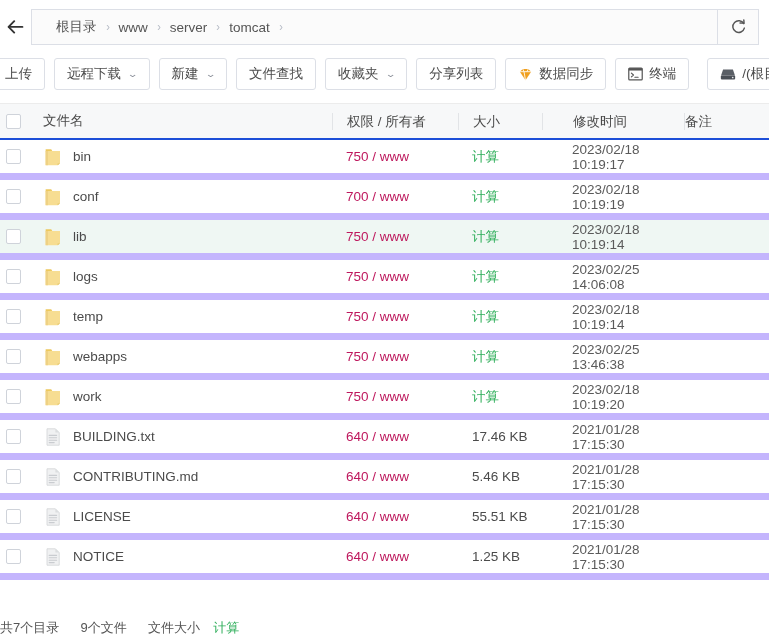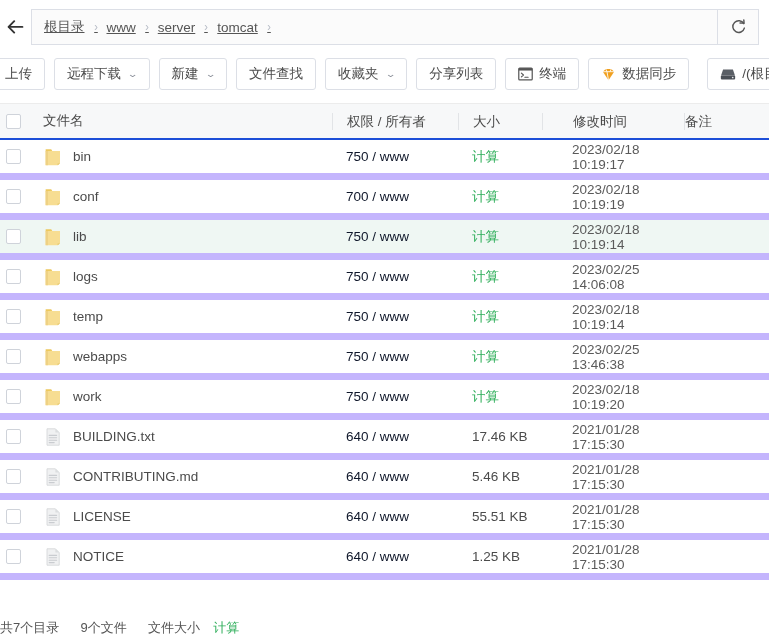--- a/index.html
+++ b/index.html
@@ -27,25 +27,24 @@
     cursor: pointer;
     background: #fff;
   }
   .crumbs {
     flex: 1;
     border: 1px solid #dcdfe6;
     border-right: none;
     background: #fbfbfb;
     display: flex;
     align-items: center;
-    padding-left: 12px;
+    padding-left: 24px;
     height: 36px;
     font-size: 13.5px;
     color: #555;
-    text-decoration: underline;
   }
   .crumb { color: #555; cursor: pointer; white-space: nowrap; }
   .crumb-sep {
     color: #b6bcc6;
     margin: 0 9px;
     font-size: 12px;
     transform: scaleX(.9);
   }
   .refresh-btn {
     width: 42px;
@@ -107,21 +106,21 @@
     display: flex;
     align-items: center;
     border-bottom: 7px solid #c4b5fd;
     font-size: 13.5px;
     color: #4b4b4b;
   }
   .row.hl { background: #eff7f3; }
 
   .c-check { width: 38px; display:flex; align-items:center; justify-content:flex-start; padding-left: 6px; }
   .c-name  { width: 294px; display:flex; align-items:center; gap:10px; padding-left: 5px; overflow:hidden; }
-  .c-perm  { width: 126px; padding-left: 14px; color:#0f172a; }
+  .c-perm  { width: 126px; padding-left: 14px; color:#be185d; }
   .c-size  { width: 84px;  padding-left: 14px; }
   .c-time  { width: 142px; padding-left: 30px; color:#5a5a5a; }
   .c-note  { flex: 1;      }
 
   .thead .c-perm, .thead .c-size, .thead .c-time, .thead .c-note {
     border-left: 1px solid #e2e4e7;
     height: 17px;
     line-height: 17px;
     color:#4b4b4b;
   }
@@ -211,35 +210,35 @@
     <div class="tbtn">
       <span>收藏夹</span>
       <span class="caret">⌄</span>
     </div>
 
     <div class="tbtn">
       <span>分享列表</span>
     </div>
 
     <div class="tbtn">
+      <svg class="ico" style="width:15px;height:15px;flex:0 0 15px" viewBox="0 0 16 16">
+        <path d="M2 5 L5 2 L11 2 L14 5 L8 14 Z" fill="#f0a020"></path>
+        <path d="M2 5 H14 M5 2 L6.4 5 L8 14 M11 2 L9.6 5" fill="none" stroke="#fff" stroke-width="0.9"></path>
+      </svg>
+      <span>数据同步</span>
+    </div>
+
+    <div class="tbtn">
       <svg class="ico" style="width:15px;height:14px;flex:0 0 15px" viewBox="0 0 16 15">
         <rect x="0.8" y="1.2" width="14.4" height="12.6" rx="1" fill="none" stroke="#555" stroke-width="1.3"></rect>
         <rect x="0.8" y="1.2" width="14.4" height="2.6" fill="#555"></rect>
         <path d="M3.6 6.6 L5.8 8.6 L3.6 10.6" fill="none" stroke="#555" stroke-width="1.2" stroke-linecap="round" stroke-linejoin="round"></path>
         <path d="M7.3 11.0 H10.8" fill="none" stroke="#555" stroke-width="1.2" stroke-linecap="round"></path>
       </svg>
       <span>终端</span>
-    </div>
-
-    <div class="tbtn">
-      <svg class="ico" style="width:15px;height:15px;flex:0 0 15px" viewBox="0 0 16 16">
-        <path d="M2 5 L5 2 L11 2 L14 5 L8 14 Z" fill="#f0a020"></path>
-        <path d="M2 5 H14 M5 2 L6.4 5 L8 14 M11 2 L9.6 5" fill="none" stroke="#fff" stroke-width="0.9"></path>
-      </svg>
-      <span>数据同步</span>
     </div>
 
     <div class="sep-gap"></div>
 
     <div class="tbtn">
       <svg class="ico" style="width:16px;height:13px;flex:0 0 16px" viewBox="0 0 17 14">
         <path d="M3.2 1.5 L13.8 1.5 L16 8.2 L1 8.2 Z" fill="#5a5f66"></path>
         <rect x="0.8" y="8.0" width="15.4" height="4.4" rx="1.1" fill="#4a4f56"></rect>
         <circle cx="13.6" cy="10.2" r="0.9" fill="#e8eaec"></circle>
       </svg>

